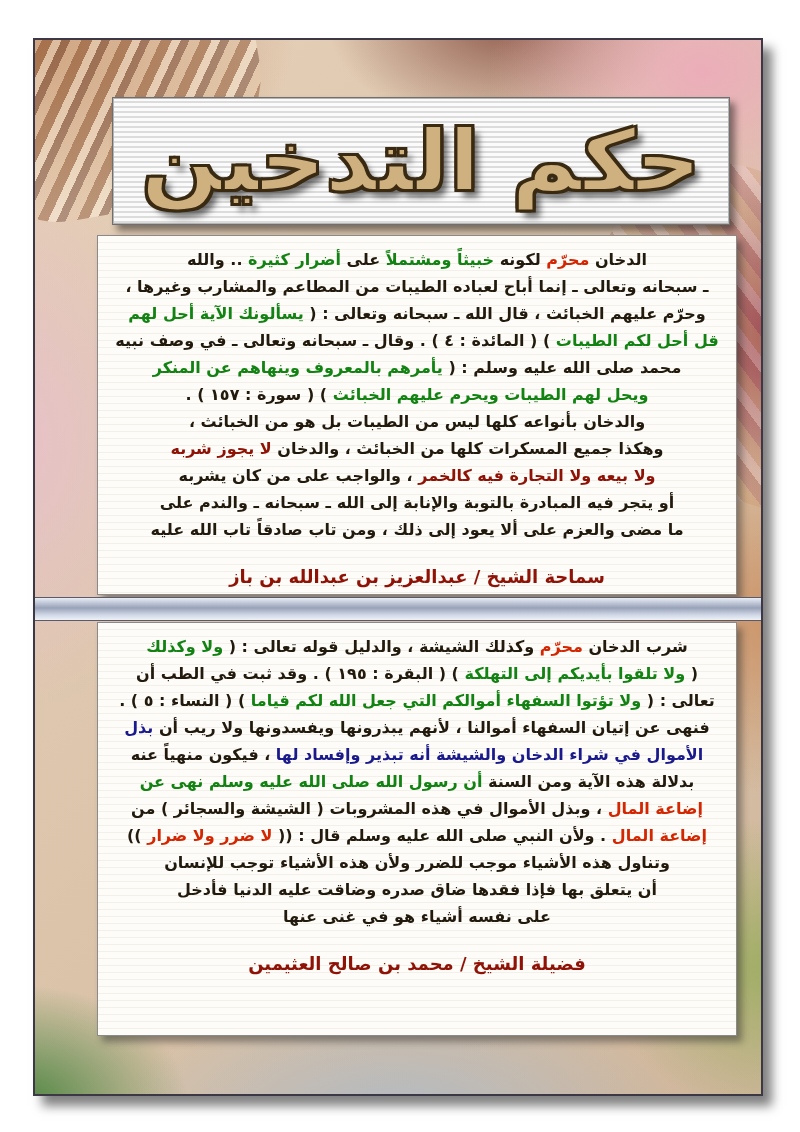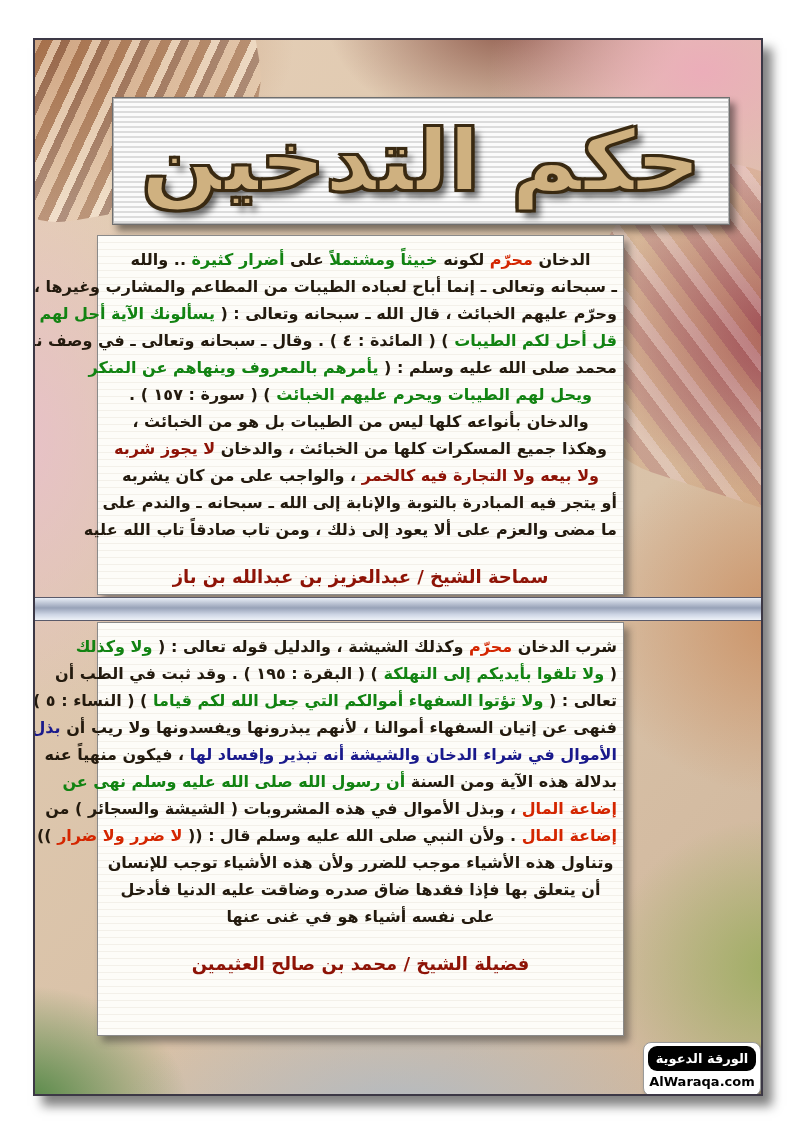--- a/index.html
+++ b/index.html
@@ -37,21 +37,21 @@
   .title-box { position:absolute; left:57px; top:57px; width:618px; height:128px;
     background:repeating-linear-gradient(180deg, #fbfbfb 0 3px, #dcdcdc 3px 5px);
     border:1px solid #6f6f6f; box-shadow:inset 0 0 0 1px #b5b5b5, 5px 6px 7px rgba(0,0,0,.45);
     display:flex; align-items:center; justify-content:center;margin-left:20px; }
   .title-text { font-size:84px; font-weight:bold; white-space:nowrap; direction:rtl;
     color:#cfb180; letter-spacing:2px; transform:scaleX(1.08);
     -webkit-text-stroke:2px #3a2a12;
     text-shadow:2px 2px 0 #3a2a12, -2px -2px 0 #3a2a12, 2px -2px 0 #3a2a12,
                 -2px 2px 0 #3a2a12, 6px 7px 6px rgba(0,0,0,.55); }
 
-  .panel { position:absolute; left:62px; width:527px; direction:rtl;
+  .panel { position:absolute; left:62px; width:640px; direction:rtl;
     background:repeating-linear-gradient(180deg, #fdfcf8 0 6px, #f3f0e9 6px 7px);
     border:1px solid #8a8a8a; box-shadow:5px 6px 7px rgba(40,40,40,.45);
     padding:10px 6px 0 6px; text-align:center; }
   .panel-1 { top:195px; height:360px; }
   .panel-2 { top:582px; height:414px; }
 
   .line { white-space:nowrap; font-size:16px; font-weight:bold; line-height:27px; }
   .c-k { color:#231a0e; }
   .c-g { color:#128312; }
   .c-r { color:#d42600; }
@@ -114,17 +114,13 @@
         <div class="line"><span class="c-k">بدلالة هذه الآية ومن السنة </span><span class="c-g">أن رسول الله صلى الله عليه وسلم نهى عن</span></div>
         <div class="line"><span class="c-r">إضاعة المال</span><span class="c-k"> ، وبذل الأموال في هذه المشروبات ( الشيشة والسجائر ) من</span></div>
         <div class="line"><span class="c-r">إضاعة المال</span><span class="c-k"> . ولأن النبي صلى الله عليه وسلم قال : (( </span><span class="c-r">لا ضرر ولا ضرار</span><span class="c-k"> ))</span></div>
         <div class="line"><span class="c-k">وتناول هذه الأشياء موجب للضرر ولأن هذه الأشياء توجب للإنسان</span></div>
         <div class="line"><span class="c-k">أن يتعلق بها فإذا فقدها ضاق صدره وضاقت عليه الدنيا فأدخل</span></div>
         <div class="line"><span class="c-k">على نفسه أشياء هو في غنى عنها</span></div>
       </div>
     <div class="signature">فضيلة الشيخ / محمد بن صالح العثيمين</div>
   </div>
 
-  <div class="logo-box">
-    <div class="logo-black">الورقة الدعوية</div>
-    <div class="logo-url">AlWaraqa.com</div>
-  </div>
 </div>
 
 </body></html>

